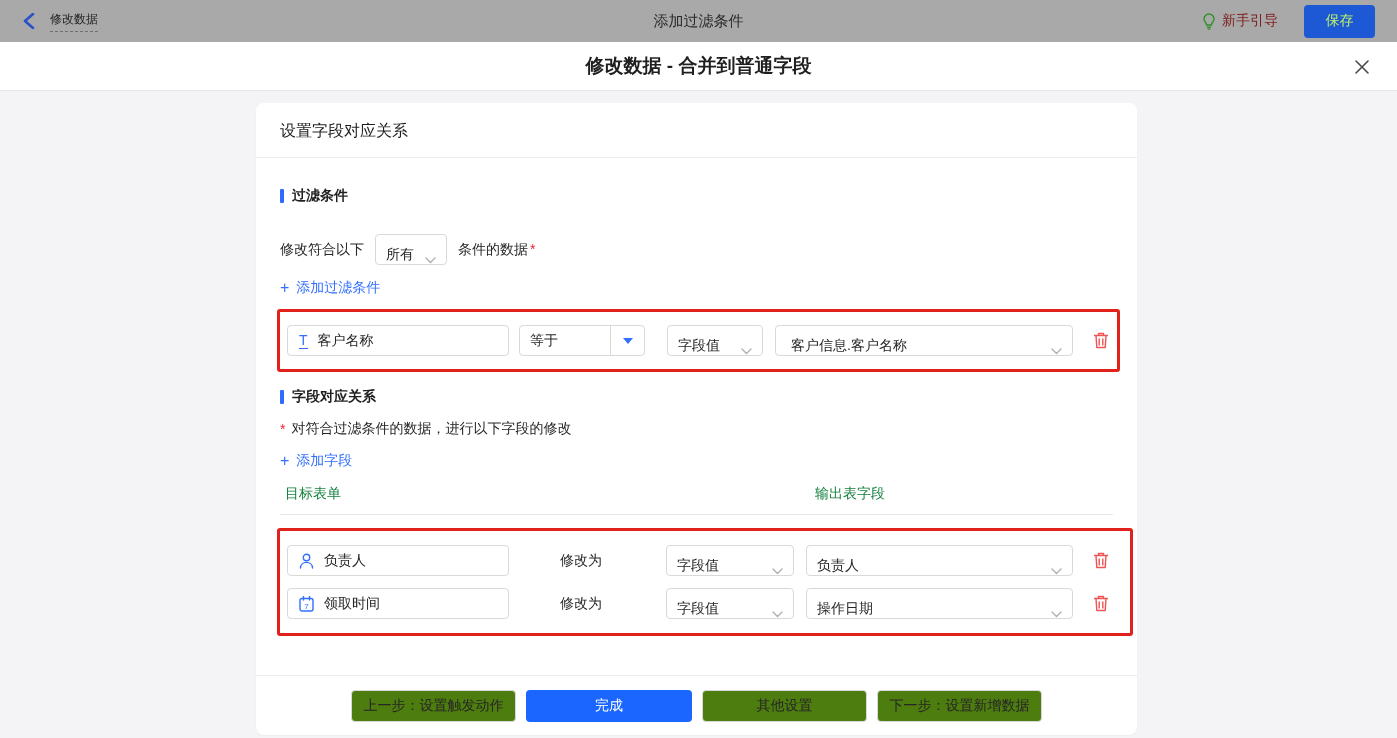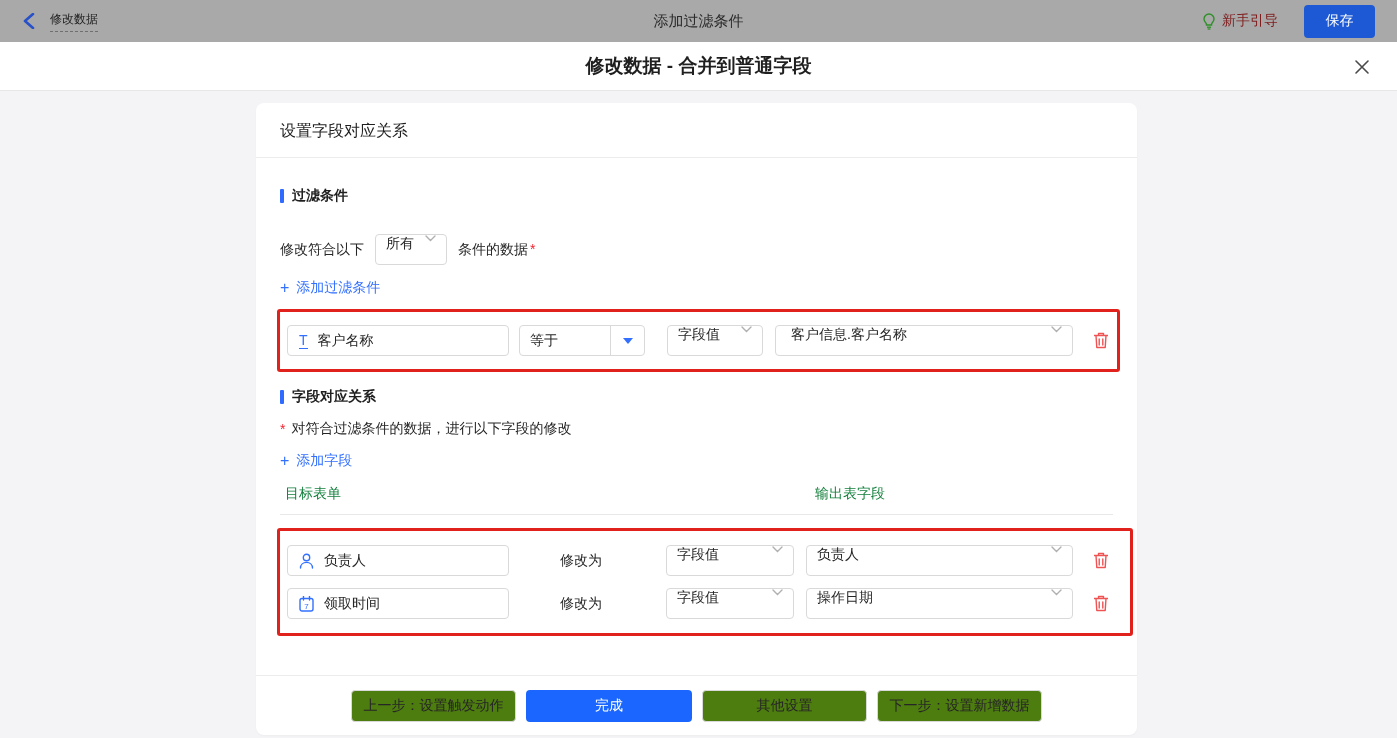--- a/index.html
+++ b/index.html
@@ -6,21 +6,21 @@
   html,body { width:1397px; height:738px; overflow:hidden; }
   body { font-family:"Liberation Sans","DejaVu Sans",sans-serif; font-size:14px; color:#262626; background:#f4f4f6; }
 
   
   .topbar { position:relative; height:42px; background:#a9a9a9; display:flex; align-items:center; padding:0 22px; }
   .back-group { display:flex; align-items:center; gap:14px; cursor:pointer; }
   .back-title { font-size:12px; color:#1f1f1f; border-bottom:1px dashed #6f6f6f; padding-bottom:3px; }
   .topbar-center { position:absolute; left:0; right:0; text-align:center; font-size:15px; color:#2b2b2b; pointer-events:none; }
   .topbar-right { margin-left:auto; display:flex; align-items:center; gap:26px; position:relative; z-index:1; }
   .guide { display:flex; align-items:center; gap:6px; color:#7f1d1d; font-size:14px; cursor:pointer; }
-  .save-btn { width:71px; height:33px; background:#1d59d4; color:#ffffff; border:none; border-radius:4px; font-size:14px; cursor:pointer; font-family:inherit; }
+  .save-btn { width:71px; height:33px; background:#1d59d4; color:#bef264; border:none; border-radius:4px; font-size:14px; cursor:pointer; font-family:inherit; }
 
   
   .dialog-header { position:relative; height:49px; background:#fff; border-bottom:1px solid #e7e7e7; display:flex; align-items:center; justify-content:center; }
   .dialog-title { font-size:19px; font-weight:700; color:#1f1f1f; }
   .close-btn { position:absolute; right:24px; top:14px; width:22px; height:22px; display:flex; align-items:center; justify-content:center; cursor:pointer; background:none; border:none; }
 
   
   .dialog-body { height:647px; background:#f4f4f6; padding-top:12px; }
   .card { width:881px; height:632px; margin-left:256px; background:#fff; border-radius:8px; display:flex; flex-direction:column; box-shadow:0 1px 2px rgba(0,0,0,0.03); }
   .card-header { height:55px; line-height:55px; padding:0 24px; font-size:16px; color:#1f1f1f; border-bottom:1px solid #ececec; }
@@ -28,21 +28,21 @@
 
   .section-title { display:flex; align-items:center; gap:8px; font-size:14px; font-weight:700; color:#1f1f1f; }
   .section-bar { width:4px; height:14px; background:#2f6bff; border-radius:1px; }
   .sec-filter { margin-top:29px; }
   .sec-map { margin-top:16px; }
 
   .match-row { margin-top:29px; display:flex; align-items:center; gap:11px; }
   .req { color:#f5222d; margin-left:2px; }
   .req-lead { color:#f5222d; margin-right:6px; }
 
-  .select-box { height:31px; background:#fff; border:1px solid #d9d9d9; border-radius:4px; display:flex; align-items:flex-start; padding:0 10px; cursor:pointer; }
+  .select-box { height:31px; background:#fff; border:1px solid #d9d9d9; border-radius:4px; display:flex; align-items:flex-end; padding:0 10px; cursor:pointer; }
   .select-box .sel-text { flex:1; white-space:nowrap; overflow:hidden; }
   .chev { flex:none; margin-left:8px; }
 
   .add-link { margin-top:14px; display:flex; align-items:center; gap:7px; color:#3370ff; font-size:14px; cursor:pointer; width:fit-content; }
   .plus { font-size:16px; line-height:1; }
 
   .hl-box { border:3px solid #e1211b; border-radius:3px; margin-left:-3px; background:#fff; }
   .hl-filter { margin-top:12px; width:843px; padding:13px 0 13px 7px; }
   .hl-map { margin-top:13px; width:856px; padding:14px 0 14px 7px; display:flex; flex-direction:column; gap:12px; }
 

